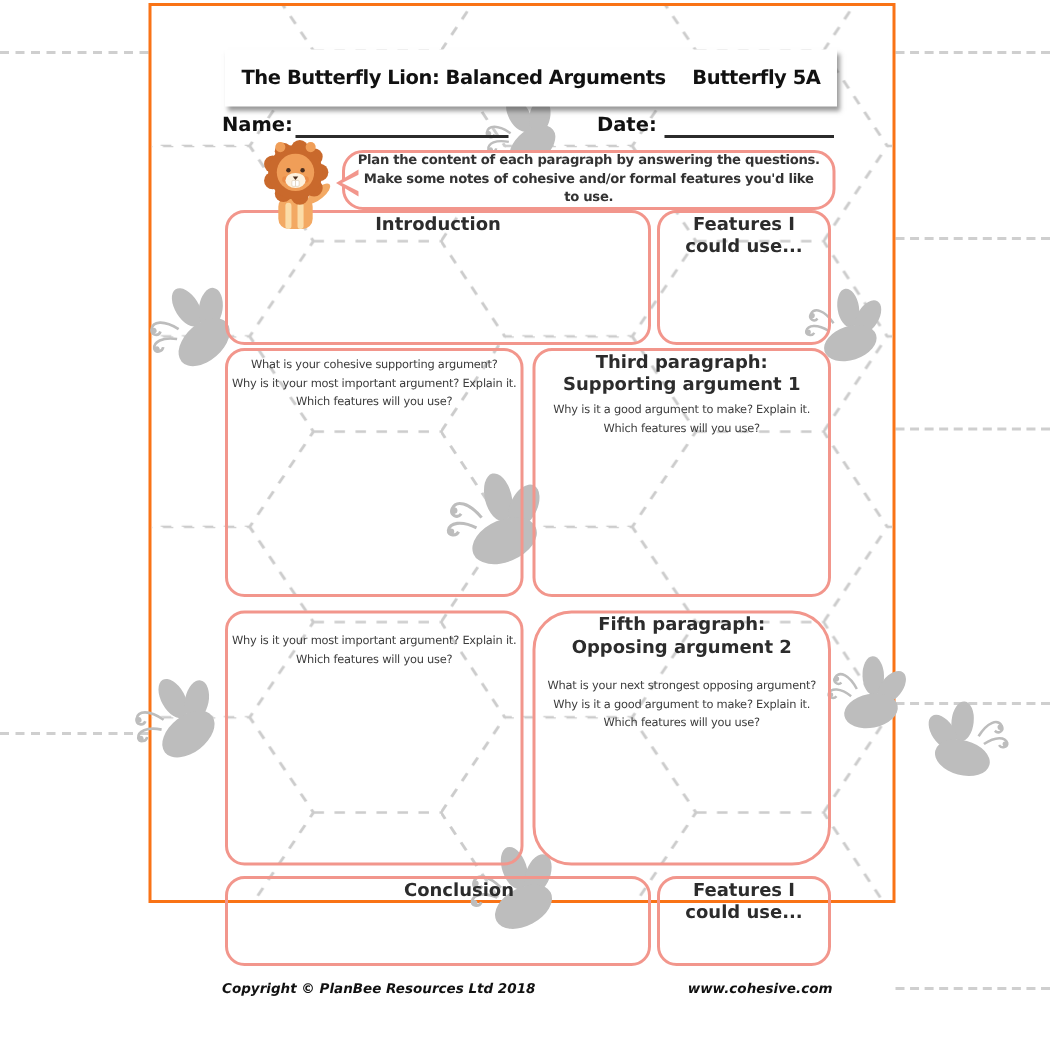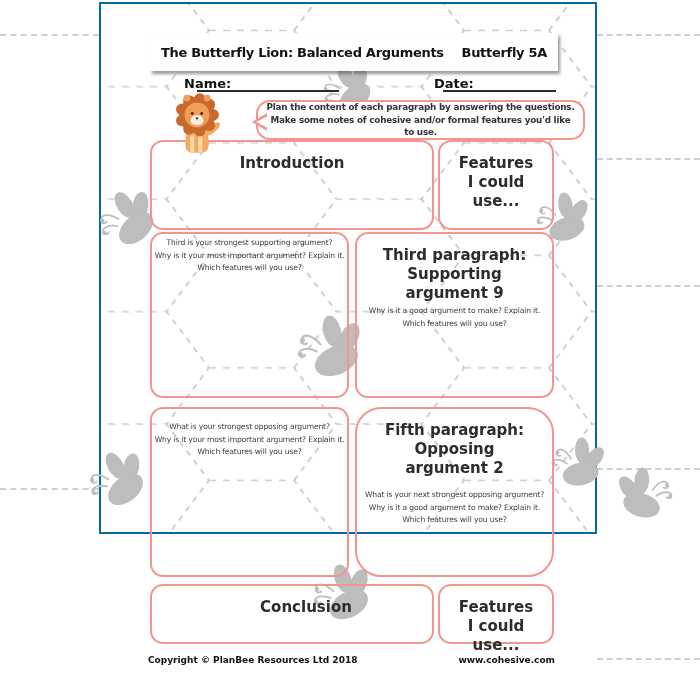--- a/index.html
+++ b/index.html
@@ -7,73 +7,73 @@
     --grid:#cccccc;
     --bee:#bdbdbd;
     --ink:#2f2f2f;
   }
   *{margin:0;padding:0;box-sizing:border-box;}
   html,body{background:#ffffff;}
   body{font-family:"DejaVu Sans",sans-serif;color:var(--ink);}
   #canvas{position:relative;width:700px;height:700px;background:#ffffff;overflow:hidden;}
 
   
-  .page{position:absolute;left:99px;top:2px;width:498px;height:532px;
-        border:2px solid #0369a1;background:transparent;z-index:1;}
+  .page{position:absolute;left:99px;top:2px;width:498px;height:600px;
+        border:2px solid #f97316;background:transparent;z-index:1;}
   .hexbg{position:absolute;left:0;top:0;width:100%;height:100%;z-index:0;}
   .hexbg path{stroke:var(--grid);}
 
   
   .margin-dash{position:absolute;border-top:2px dashed #cfcfcf;z-index:0;}
 
   
   .banner{position:absolute;left:49px;top:29px;width:408px;height:38px;background:#ffffff;
           box-shadow:2px 3px 3px rgba(70,70,70,.55);display:flex;align-items:center;
           justify-content:space-between;padding:0 11px;z-index:2;}
   .banner .t{font-weight:bold;font-size:13px;letter-spacing:-0.3px;color:#111;white-space:nowrap;}
 
   
-  .label{position:absolute;font-weight:bold;font-size:13px;color:#111;z-index:2;margin-left:36px;}
+  .label{position:absolute;font-weight:bold;font-size:13px;color:#111;z-index:2;}
   .writeline{position:absolute;border-bottom:2px solid #2b2b2b;height:2px;z-index:2;}
 
   
   .lion{position:absolute;left:62px;top:88px;width:68px;height:62px;z-index:4;}
   .bubble{position:absolute;left:127px;top:96px;width:329px;height:40px;background:#ffffff;
           border:2.5px solid var(--accent);border-radius:14px;z-index:3;
-          display:flex;align-items:center;justify-content:center;padding:2px 8px;margin-left:28px;}
+          display:flex;align-items:center;justify-content:center;padding:2px 8px;}
   .bubble:before{content:"";position:absolute;left:-15px;top:11px;border:9px solid transparent;
           border-right:15px solid var(--accent);}
   .bubble:after{content:"";position:absolute;left:-8px;top:14px;border:6px solid transparent;
           border-right:12px solid #ffffff;}
   .bubble .txt{font-size:8.8px;font-weight:600;letter-spacing:-0.2px;line-height:1.45;
           text-align:center;color:#333;}
 
   
   .wbox{position:absolute;border:2.5px solid var(--accent);border-radius:13px;
         background:transparent;z-index:2;text-align:center;}
-  .wbox .bt{font-size:15px;font-weight:600;color:#2c2c2c;margin-top:12px;
+  .wbox .bt{font-size:12px;font-weight:600;color:#2c2c2c;margin-top:0;
         line-height:1.25;padding:0 14px;}
   .wbox .qs{margin-top:3px;}
   .wbox .q{font-size:7.6px;font-weight:500;letter-spacing:-0.15px;color:#3c3c3c;
         line-height:1.65;white-space:nowrap;}
   .wbox.gapqs .qs{margin-top:12px;}
 
   #box-intro       {left:49px;  top:136px; width:284px; height:90px;}
   #box-feat-top    {left:337px; top:136px; width:116px; height:90px;}
   #box-second      {left:49px;  top:228px; width:199px; height:166px;}
   #box-third       {left:254px; top:228px; width:199px; height:166px;}
   #box-fourth      {left:49px;  top:403px; width:199px; height:170px;}
   #box-fifth       {left:254px; top:403px; width:199px; height:170px;border-radius:26px;}
   #box-conclusion  {left:49px;  top:580px; width:284px; height:60px;padding-left:28px;}
   #box-feat-bottom {left:337px; top:580px; width:116px; height:60px;}
 
   
   .footer{position:absolute;left:47px;right:40px;top:651px;display:flex;
           justify-content:space-between;z-index:2;}
-  .footer span{font-size:9px;font-weight:bold;color:#111;}
+  .footer span{font-size:9px;font-weight:bold;color:#111;font-style:italic;}
 
   
   .bee{position:absolute;z-index:1;}
   .bee svg{display:block;width:100%;height:100%;}
 </style>
 </head>
 <body>
 
 <div id="canvas">
 
@@ -197,37 +197,36 @@
     <div class="wbox" id="box-intro">
       <div class="bt">Introduction</div>
     </div>
 
     <div class="wbox" id="box-feat-top">
       <div class="bt">Features I could use...</div>
     </div>
 
     <div class="wbox" id="box-second">
       <div class="qs">
-        <div class="q">Third is your strongest supporting argument?</div>
+        <div class="q">What is your cohesive supporting argument?</div>
         <div class="q">Why is it your most important argument? Explain it.</div>
         <div class="q">Which features will you use?</div>
       </div>
     </div>
 
     <div class="wbox" id="box-third">
-      <div class="bt">Third paragraph: Supporting argument 9</div>
+      <div class="bt">Third paragraph: Supporting argument 1</div>
       <div class="qs">
         <div class="q">Why is it a good argument to make? Explain it.</div>
         <div class="q">Which features will you use?</div>
       </div>
     </div>
 
     <div class="wbox gapqs" id="box-fourth">
       <div class="qs">
-        <div class="q">What is your strongest opposing argument?</div>
         <div class="q">Why is it your most important argument? Explain it.</div>
         <div class="q">Which features will you use?</div>
       </div>
     </div>
 
     <div class="wbox gapqs" id="box-fifth">
       <div class="bt">Fifth paragraph: Opposing argument 2</div>
       <div class="qs">
         <div class="q">What is your next strongest opposing argument?</div>
         <div class="q">Why is it a good argument to make? Explain it.</div>

